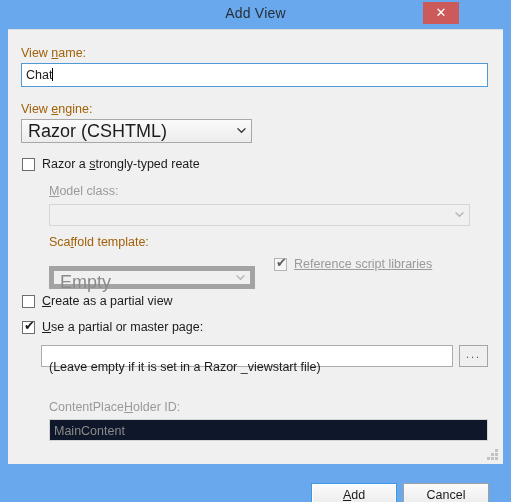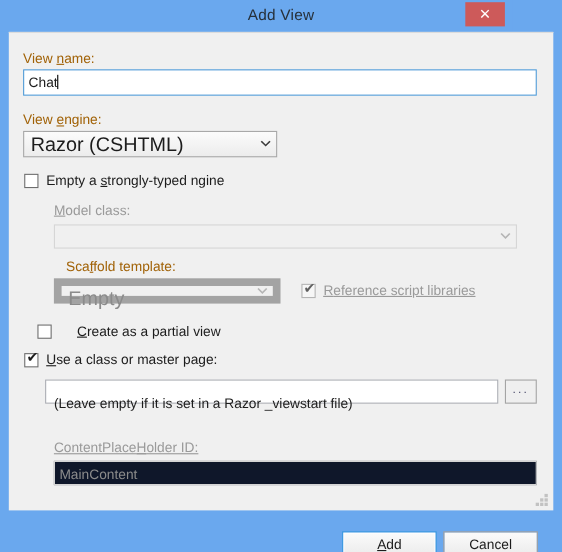--- a/index.html
+++ b/index.html
@@ -139,22 +139,23 @@
     align-items: center;
     justify-content: center;
   }
   .combo.enabled {
     background: linear-gradient(#fbfbfb, #ececec);
     border: 1px solid #a8a8a8;
   }
   .combo.enabled .arrowbox svg path { fill: #3b3b3b; }
   .combo.disabled {
     background: #f0f0f0;
-    border: 7px solid #a3a3a3;
+    border: 5px solid #a3a3a3;
     color: #8b8b8b;
+    margin-top: 13px;
   }
   .combo.disabled .arrowbox svg path { fill: #b5b5b5; }
   .combo.disabled-field {
     background: #f0f0f0;
     border: 1px solid #d6d6d6;
     color: #8b8b8b;
   }
   .combo.disabled-field .arrowbox svg path { fill: #b5b5b5; }
 
   
@@ -278,68 +279,68 @@
       <span class="combo-text">Razor (CSHTML)</span>
       <span class="arrowbox">
         <svg width="11" height="8" viewBox="0 0 11 8">
             <path d="M1 1.8 L5.5 6.2 L10 1.8 L8.9 0.9 L5.5 4.3 L2.1 0.9 Z"></path>
           </svg>
       </span>
     </div>
 
     <div class="checkrow" style="left:14px; top:127px;">
       <span class="checkbox"></span>
-      <span class="ctext"><span>Empty a </span><span class="acc">s</span><span>trongly-typed ngine</span></span>
+      <span class="ctext"><span>Razor a </span><span class="acc">s</span><span>trongly-typed reate</span></span>
     </div>
 
     <div class="label dim" style="left:41px; top:154px;"><span></span><span class="acc">M</span><span>odel class:</span></div>
     <div class="combo disabled-field" style="left:41px; top:174px; width:421px; height:22px;">
       <span class="combo-text"></span>
       <span class="arrowbox">
         <svg width="11" height="8" viewBox="0 0 11 8">
             <path d="M1 1.8 L5.5 6.2 L10 1.8 L8.9 0.9 L5.5 4.3 L2.1 0.9 Z"></path>
           </svg>
       </span>
     </div>
 
-    <div class="label" style="left:52px; top:205px;"><span>Sca</span><span class="acc">f</span><span>fold template:</span></div>
+    <div class="label" style="left:41px; top:205px;"><span>Sca</span><span class="acc">f</span><span>fold template:</span></div>
     <div class="combo disabled" style="left:41px; top:223px; width:206px; height:23px;">
       <span class="combo-text">Empty</span>
       <span class="arrowbox">
         <svg width="11" height="8" viewBox="0 0 11 8">
             <path d="M1 1.8 L5.5 6.2 L10 1.8 L8.9 0.9 L5.5 4.3 L2.1 0.9 Z"></path>
           </svg>
       </span>
     </div>
 
     <div class="checkrow" style="left:266px; top:227px;">
       <span class="checkbox dim">
           <span class="mark">✔</span>
         </span>
       <span class="ctext dim"><span></span><span class="acc">R</span><span>eference script libraries</span></span>
     </div>
 
-    <div class="checkrow" style="left:26px; top:264px;gap:16px;">
+    <div class="checkrow" style="left:14px; top:264px;">
       <span class="checkbox"></span>
       <span class="ctext"><span></span><span class="acc">C</span><span>reate as a partial view</span></span>
     </div>
 
     <div class="checkrow" style="left:14px; top:290px;">
       <span class="checkbox">
           <span class="mark">✔</span>
         </span>
-      <span class="ctext"><span></span><span class="acc">U</span><span>se a class or master page:</span></span>
+      <span class="ctext"><span></span><span class="acc">U</span><span>se a partial or master page:</span></span>
     </div>
 
     <div class="textinput" style="left:33px; top:315px; width:412px; height:22px;"></div>
     <div class="browse-button" style="left:451px; top:315px; width:29px; height:22px;">...</div>
 
     <div class="hint" style="left:41px; top:330px;">(Leave empty if it is set in a Razor _viewstart file)</div>
 
-    <div class="label dim" style="left:41px; top:370px;text-decoration:underline;"><span>ContentPlace</span><span class="acc">H</span><span>older ID:</span></div>
+    <div class="label dim" style="left:41px; top:370px;"><span>ContentPlace</span><span class="acc">H</span><span>older ID:</span></div>
     <div class="textinput disabled" style="left:41px; top:389px; width:439px; height:22px;">MainContent</div>
 
     <button class="dlg-button default" style="left:303px; top:453px; width:86px;"><span></span><span class="acc">A</span><span>dd</span></button>
     <button class="dlg-button" style="left:395px; top:453px; width:86px;"><span></span><span class="acc"></span><span>Cancel</span></button>
 
     <div class="grip">
       <i style="left:9px; top:9px;"></i>
       <i style="left:5px; top:9px;"></i>
       <i style="left:1px; top:9px;"></i>
       <i style="left:9px; top:5px;"></i>

